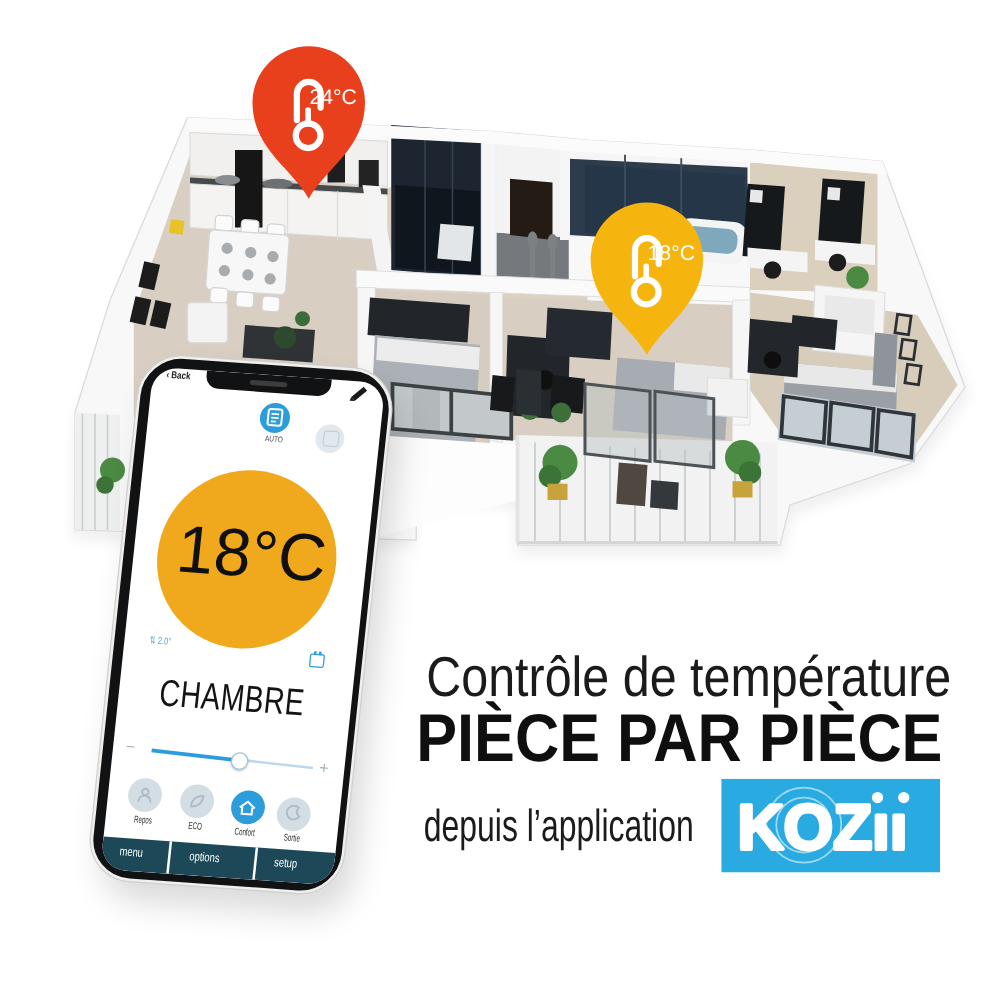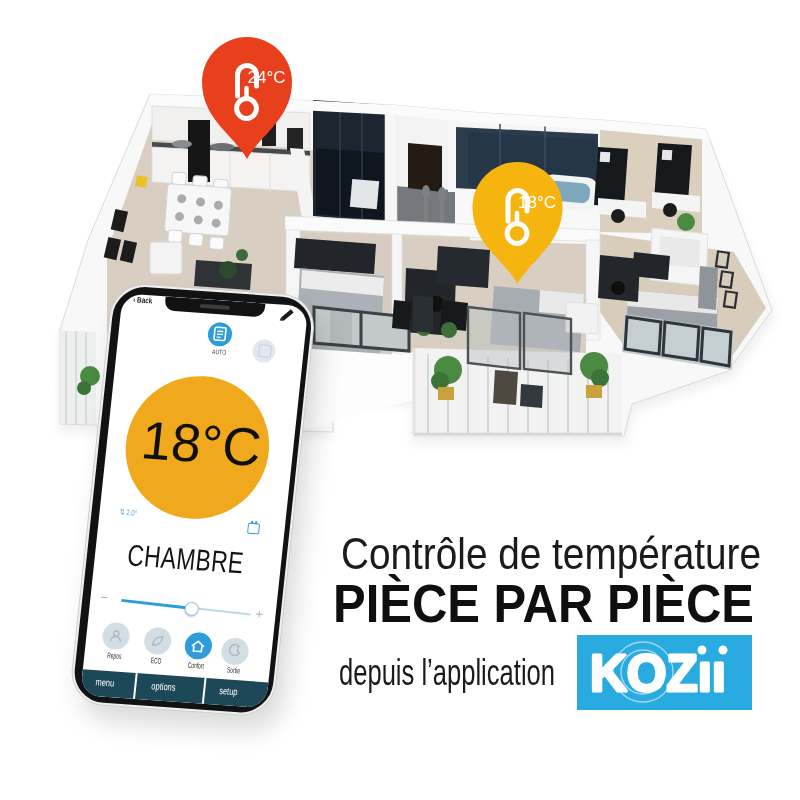--- a/index.html
+++ b/index.html
@@ -291,21 +291,21 @@
     <div class="scr" id="bar">
       <div class="bdiv" style="left:53px"></div>
       <div class="bdiv" style="left:122px"></div>
       <div class="btxt" style="left:14px">menu</div>
       <div class="btxt" style="left:70px">options</div>
       <div class="btxt" style="left:138px">setup</div>
     </div>
   </div>
 </div>
 
-<div id="txt" style="position:absolute;left:0;top:12px;width:800px;height:620px;z-index:4">
+<div id="txt" style="position:absolute;left:0;top:0;width:800px;height:620px;z-index:4">
   <div id="l1" style="position:absolute;left:341px;top:516px;font-size:45px;color:#1b1b1b;white-space:nowrap;transform:scaleX(0.861);transform-origin:0 0;">Contrôle de température</div>
   <div id="l2" style="position:absolute;left:333px;top:560px;font-size:54px;font-weight:bold;color:#0f0f0f;white-space:nowrap;transform:scaleX(0.907);transform-origin:0 0;">PIÈCE PAR PIÈCE</div>
   <div id="l3" style="position:absolute;left:339px;top:640px;font-size:36px;color:#1b1b1b;white-space:nowrap;transform:scaleX(0.71);transform-origin:0 0;">depuis l’application</div>
   <svg id="kozii" style="position:absolute;left:577px;top:623px;" width="175" height="75" viewBox="0 0 175 75">
     <rect x="0" y="0" width="175" height="75" fill="#29ABE2"></rect>
     <g fill="none" stroke="#ffffff" stroke-width="1.4" opacity="0.55">
       <circle cx="66" cy="37" r="22"></circle>
       <circle cx="66" cy="37" r="30"></circle>
     </g>
     <text id="ktxt" x="13" y="56" font-size="51" font-weight="bold" fill="#ffffff" stroke="#ffffff" stroke-width="3" stroke-linejoin="round" font-family="Liberation Sans">KOZıı</text>

